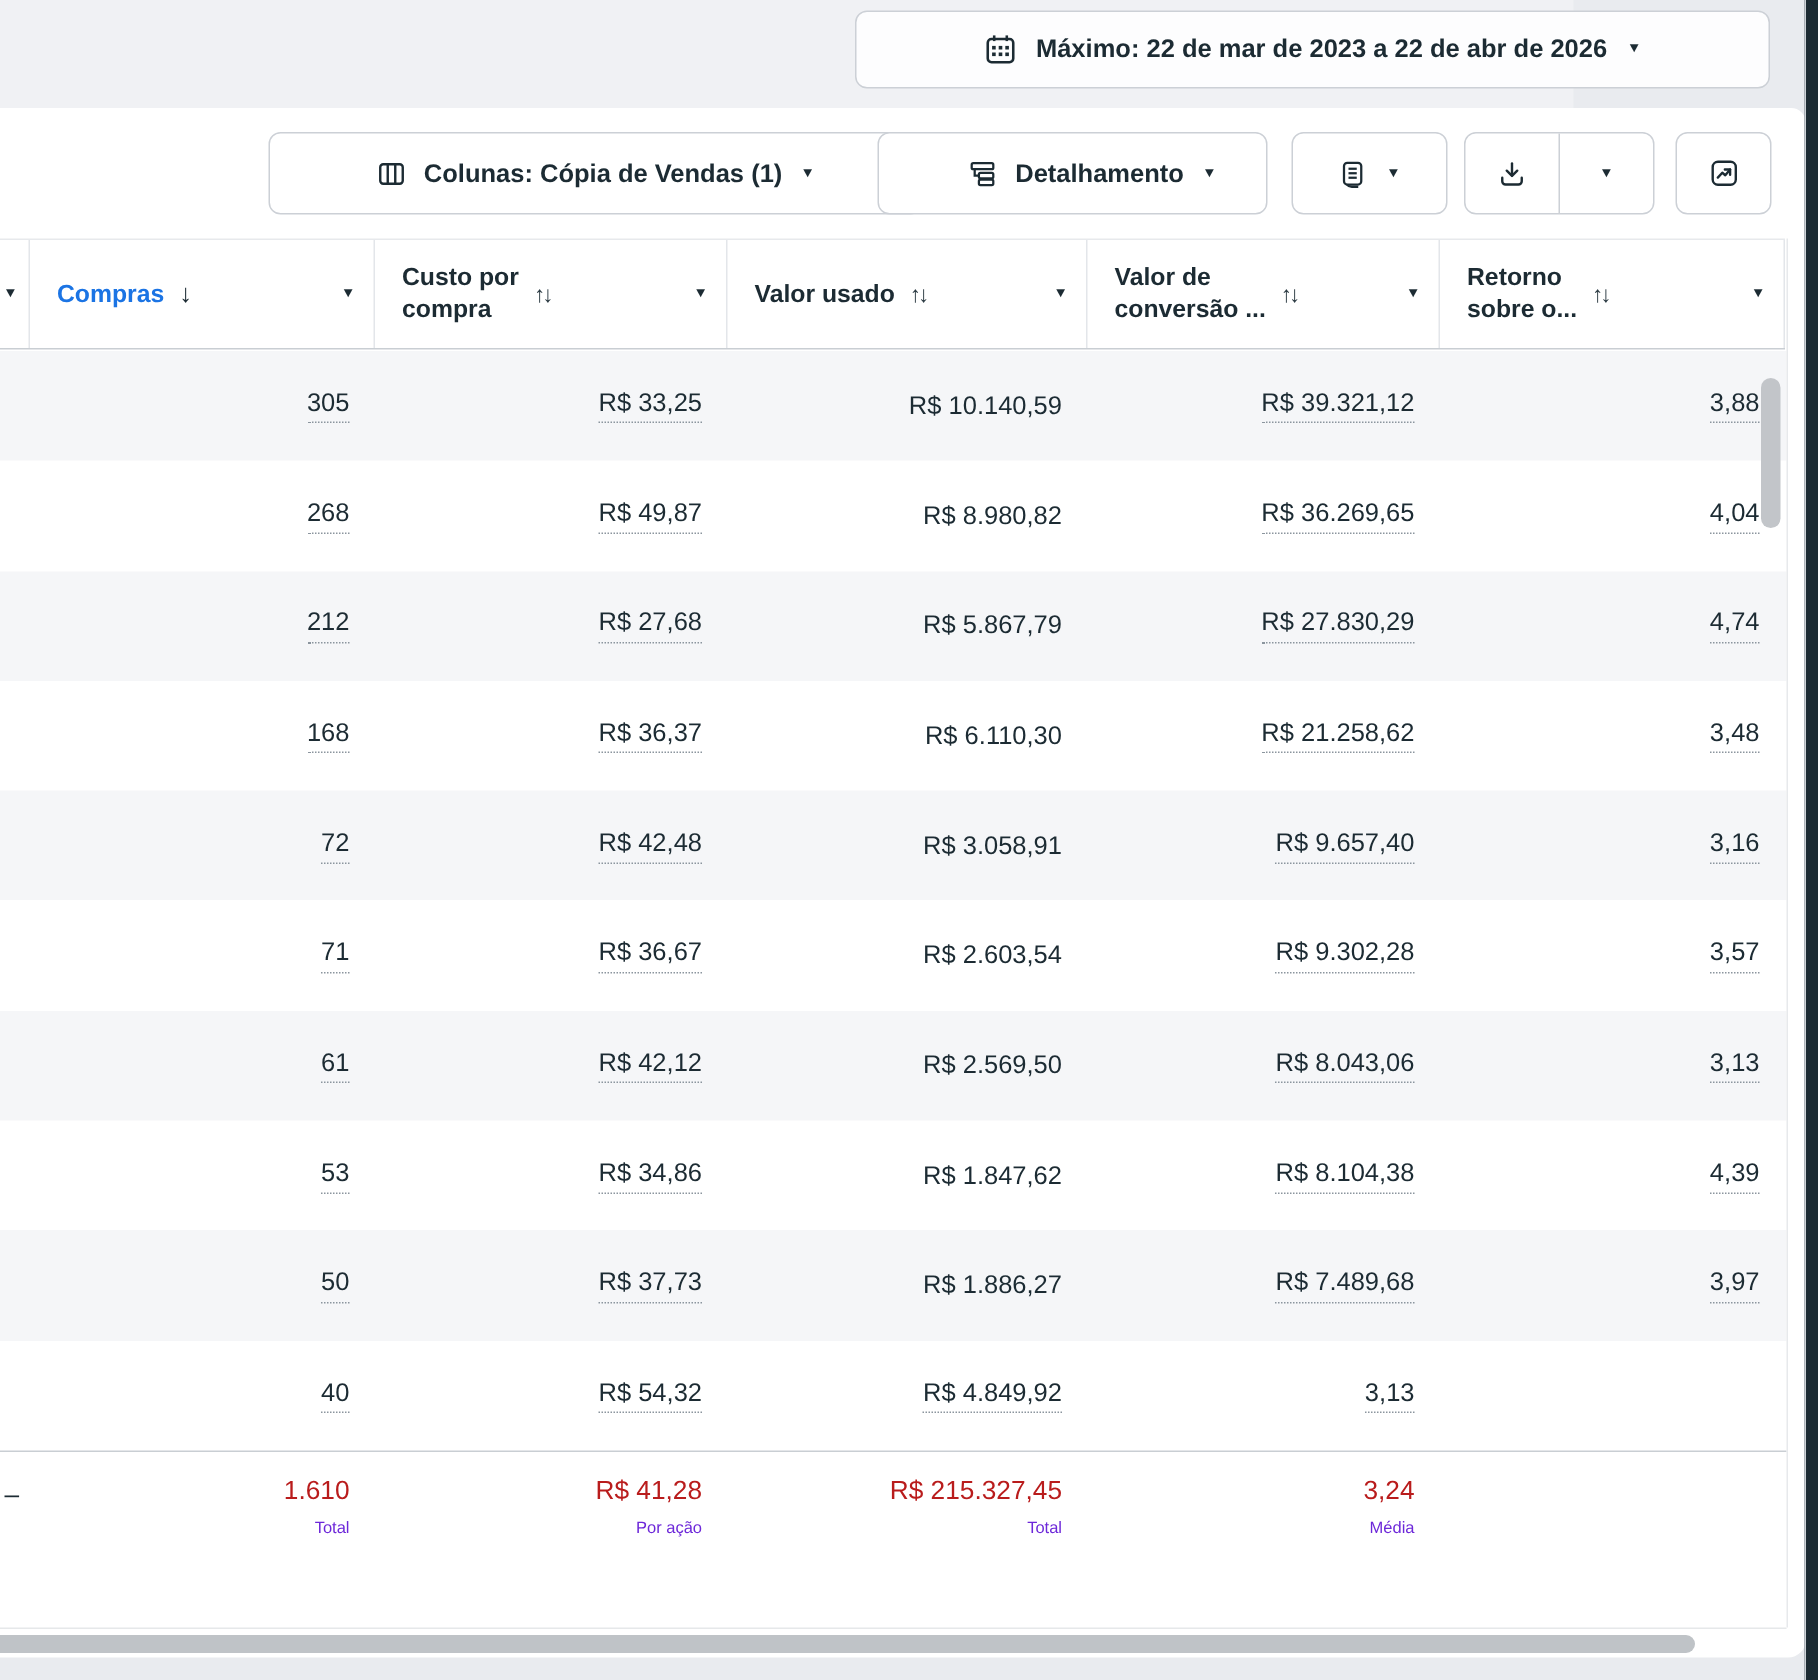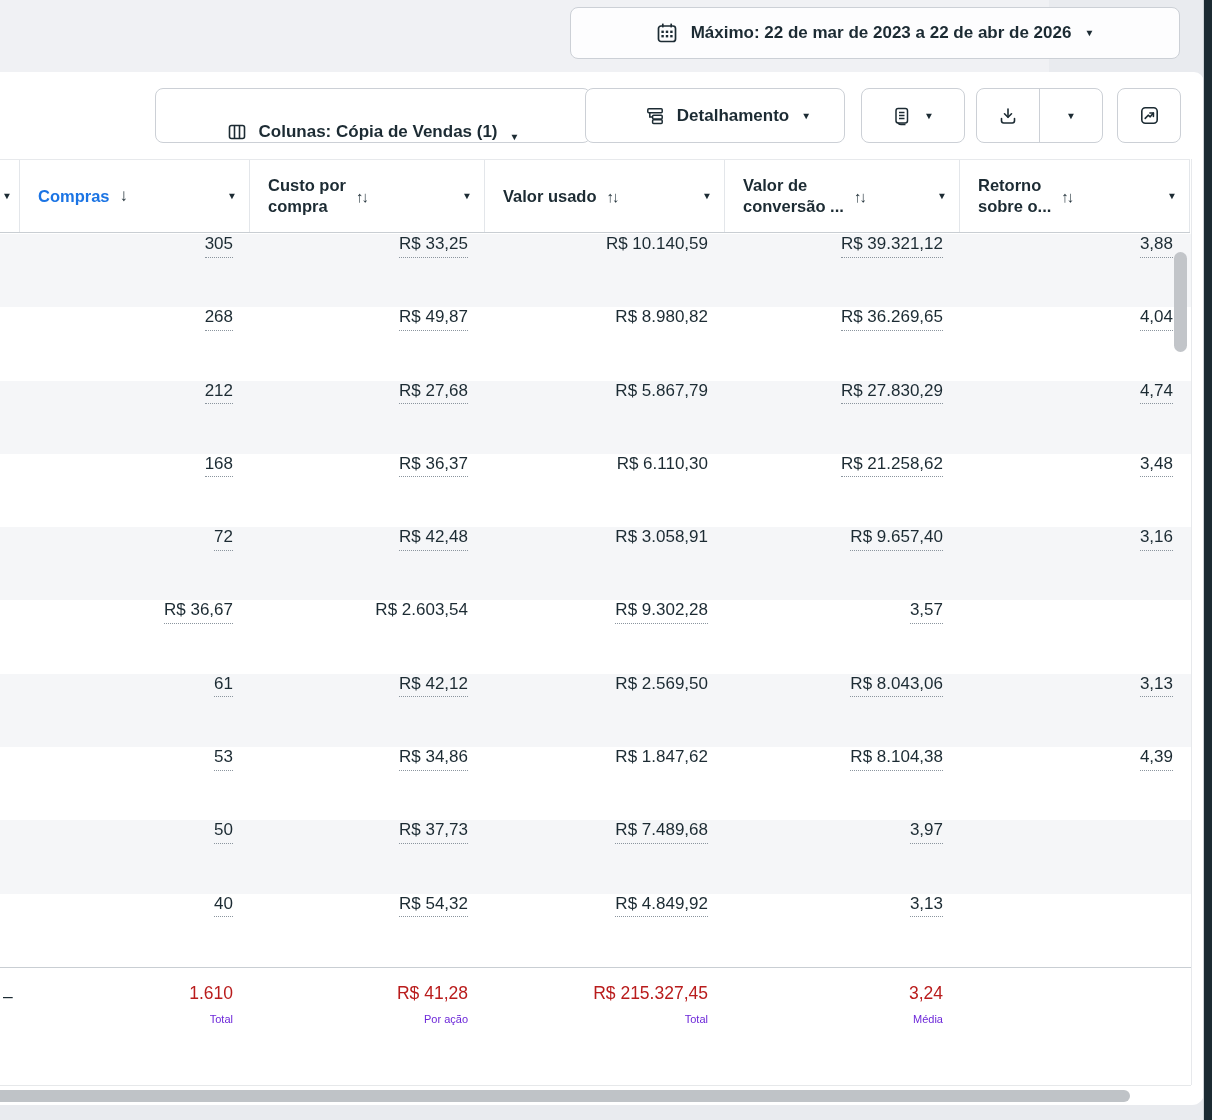--- a/index.html
+++ b/index.html
@@ -13,21 +13,21 @@
     justify-content:center;gap:13px;font-size:17px;font-weight:600;color:#1c2b33;cursor:pointer;}
 
   
   .card{position:absolute;left:0;top:72px;width:1204px;height:1033px;background:#fff;
     border-radius:0 10px 12px 0;}
 
   
   .btn{position:absolute;top:16px;height:55px;background:#fff;border:1px solid #ccd0d6;border-radius:8px;
     box-sizing:border-box;display:flex;align-items:center;justify-content:center;gap:12px;
     font-size:17px;font-weight:600;color:#1c2b33;cursor:pointer;}
-  .btn-columns{left:155px;width:436px;align-items:flex-end;}
+  .btn-columns{left:179px;width:436px;}
   .btn-breakdown{left:585px;width:260px;padding-left:26px;}
   .btn-reports{left:861px;width:104px;}
   .btn-download{left:976px;width:127px;padding:0;gap:0;}
   .btn-download .half{flex:1;height:100%;display:flex;align-items:center;justify-content:center;}
   .btn-download .divider{width:1px;height:100%;background:#ccd0d6;}
   .btn-charts{left:1117px;width:64px;}
 
   .caret{font-size:10px;color:#1c2b33;line-height:1;transform:scaleY(.9);}
   .icon{display:inline-flex;align-items:center;justify-content:center;}
 
@@ -40,21 +40,21 @@
   .hcell.c0{padding:0 0 0 2px;}
   .hlabel{white-space:pre-line;line-height:1.25;}
   .hlabel.blue{color:#1b74e4;}
   .sortd{font-size:17px;font-weight:400;color:#1c2b33;margin-left:10px;}
   .sort{font-size:15px;font-weight:400;color:#2c3b43;letter-spacing:-2px;margin-left:10px;}
   .spacer{flex:1;}
 
   .tbody{position:absolute;left:0;top:162px;width:1191px;}
   .trow{height:73.3px;}
   .trow:nth-child(odd){background:#f5f6f8;}
-  .cell{display:flex;align-items:flex-start;justify-content:flex-end;padding-right:17px;
+  .cell{display:flex;align-items:center;justify-content:flex-end;padding-right:17px;
     font-size:17px;color:#1c2b33;box-sizing:border-box;}
   .cell.c0{padding:0;}
   .dot{border-bottom:1.6px dotted #8b959e;padding-bottom:3px;line-height:1.15;}
 
   
   .totals{position:absolute;left:0;top:895px;width:1191px;height:95px;background:#fff;
     border-top:1px solid #c9ced3;box-sizing:border-box;}
   .tcell{display:flex;flex-direction:column;align-items:flex-end;justify-content:flex-start;
     padding:15px 17px 0 0;box-sizing:border-box;gap:9px;}
   .tcell .tv{font-size:17.5px;color:#b91c1c;}
@@ -297,20 +297,23 @@
             <span class="dot">R$ 9.657,40</span>
           </div>
         <div class="cell">
             <span class="dot">3,16</span>
           </div>
       </div>
 
       <div class="trow grid">
         <div class="cell c0"></div>
         <div class="cell">
+            <span class="dot">71</span>
+          </div>
+        <div class="cell">
             <span class="dot">R$ 36,67</span>
           </div>
         <div class="cell">
             <span>R$ 2.603,54</span>
           </div>
         <div class="cell">
             <span class="dot">R$ 9.302,28</span>
           </div>
         <div class="cell">
             <span class="dot">3,57</span>
@@ -355,20 +358,23 @@
           </div>
       </div>
 
       <div class="trow grid">
         <div class="cell c0"></div>
         <div class="cell">
             <span class="dot">50</span>
           </div>
         <div class="cell">
             <span class="dot">R$ 37,73</span>
+          </div>
+        <div class="cell">
+            <span>R$ 1.886,27</span>
           </div>
         <div class="cell">
             <span class="dot">R$ 7.489,68</span>
           </div>
         <div class="cell">
             <span class="dot">3,97</span>
           </div>
       </div>
 
       <div class="trow grid">

